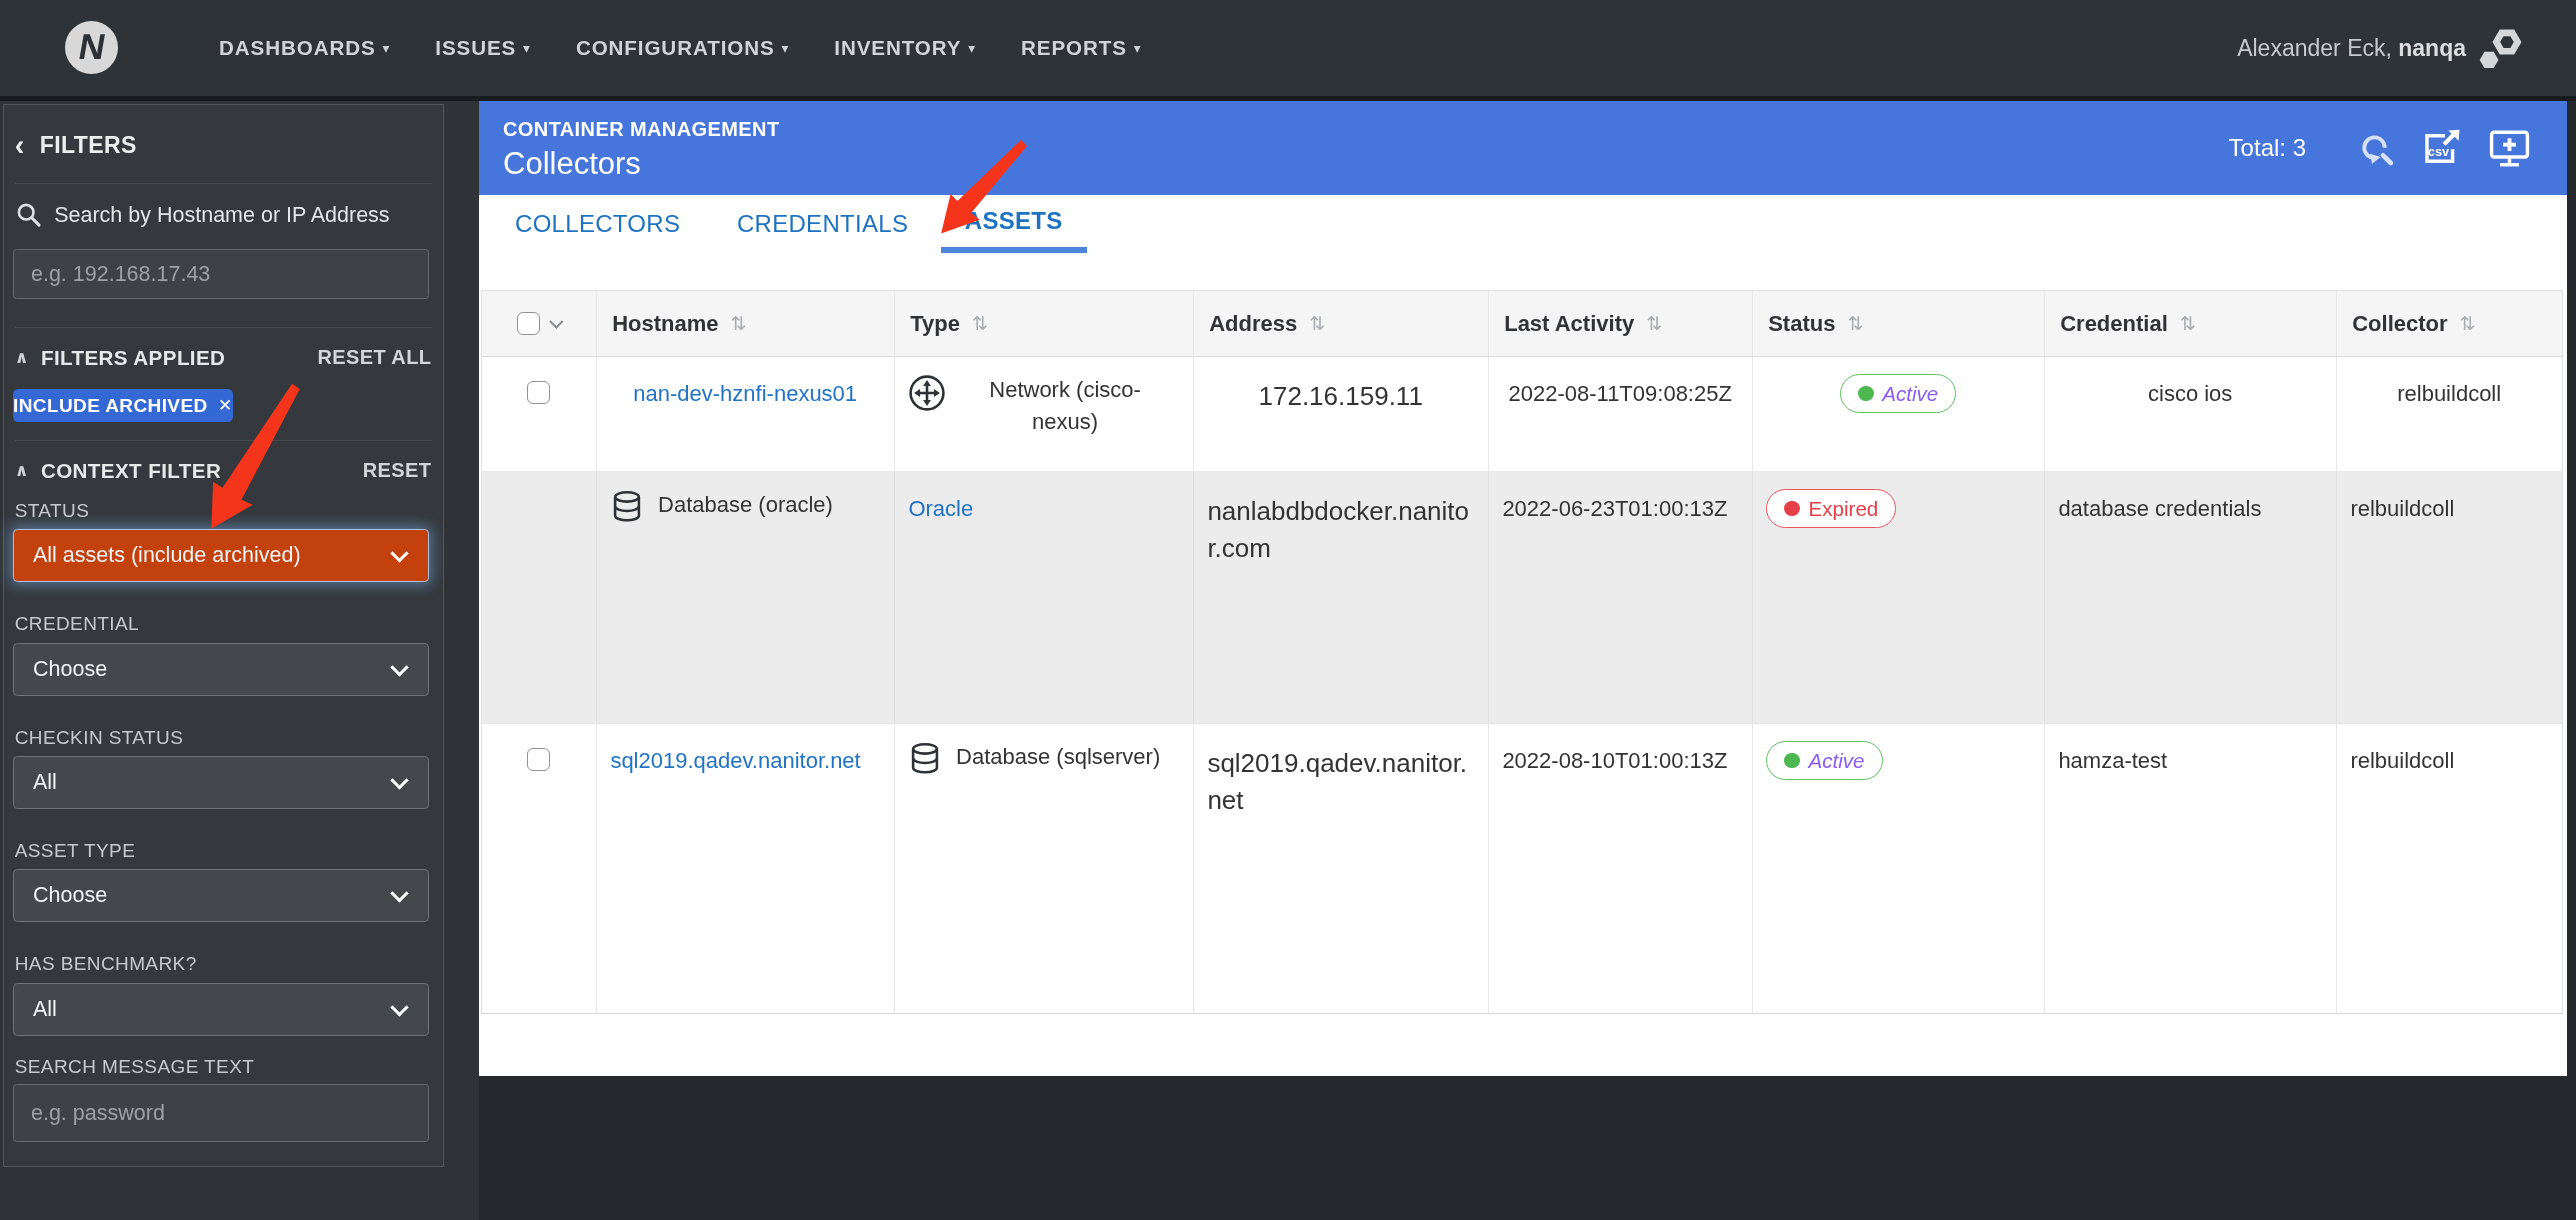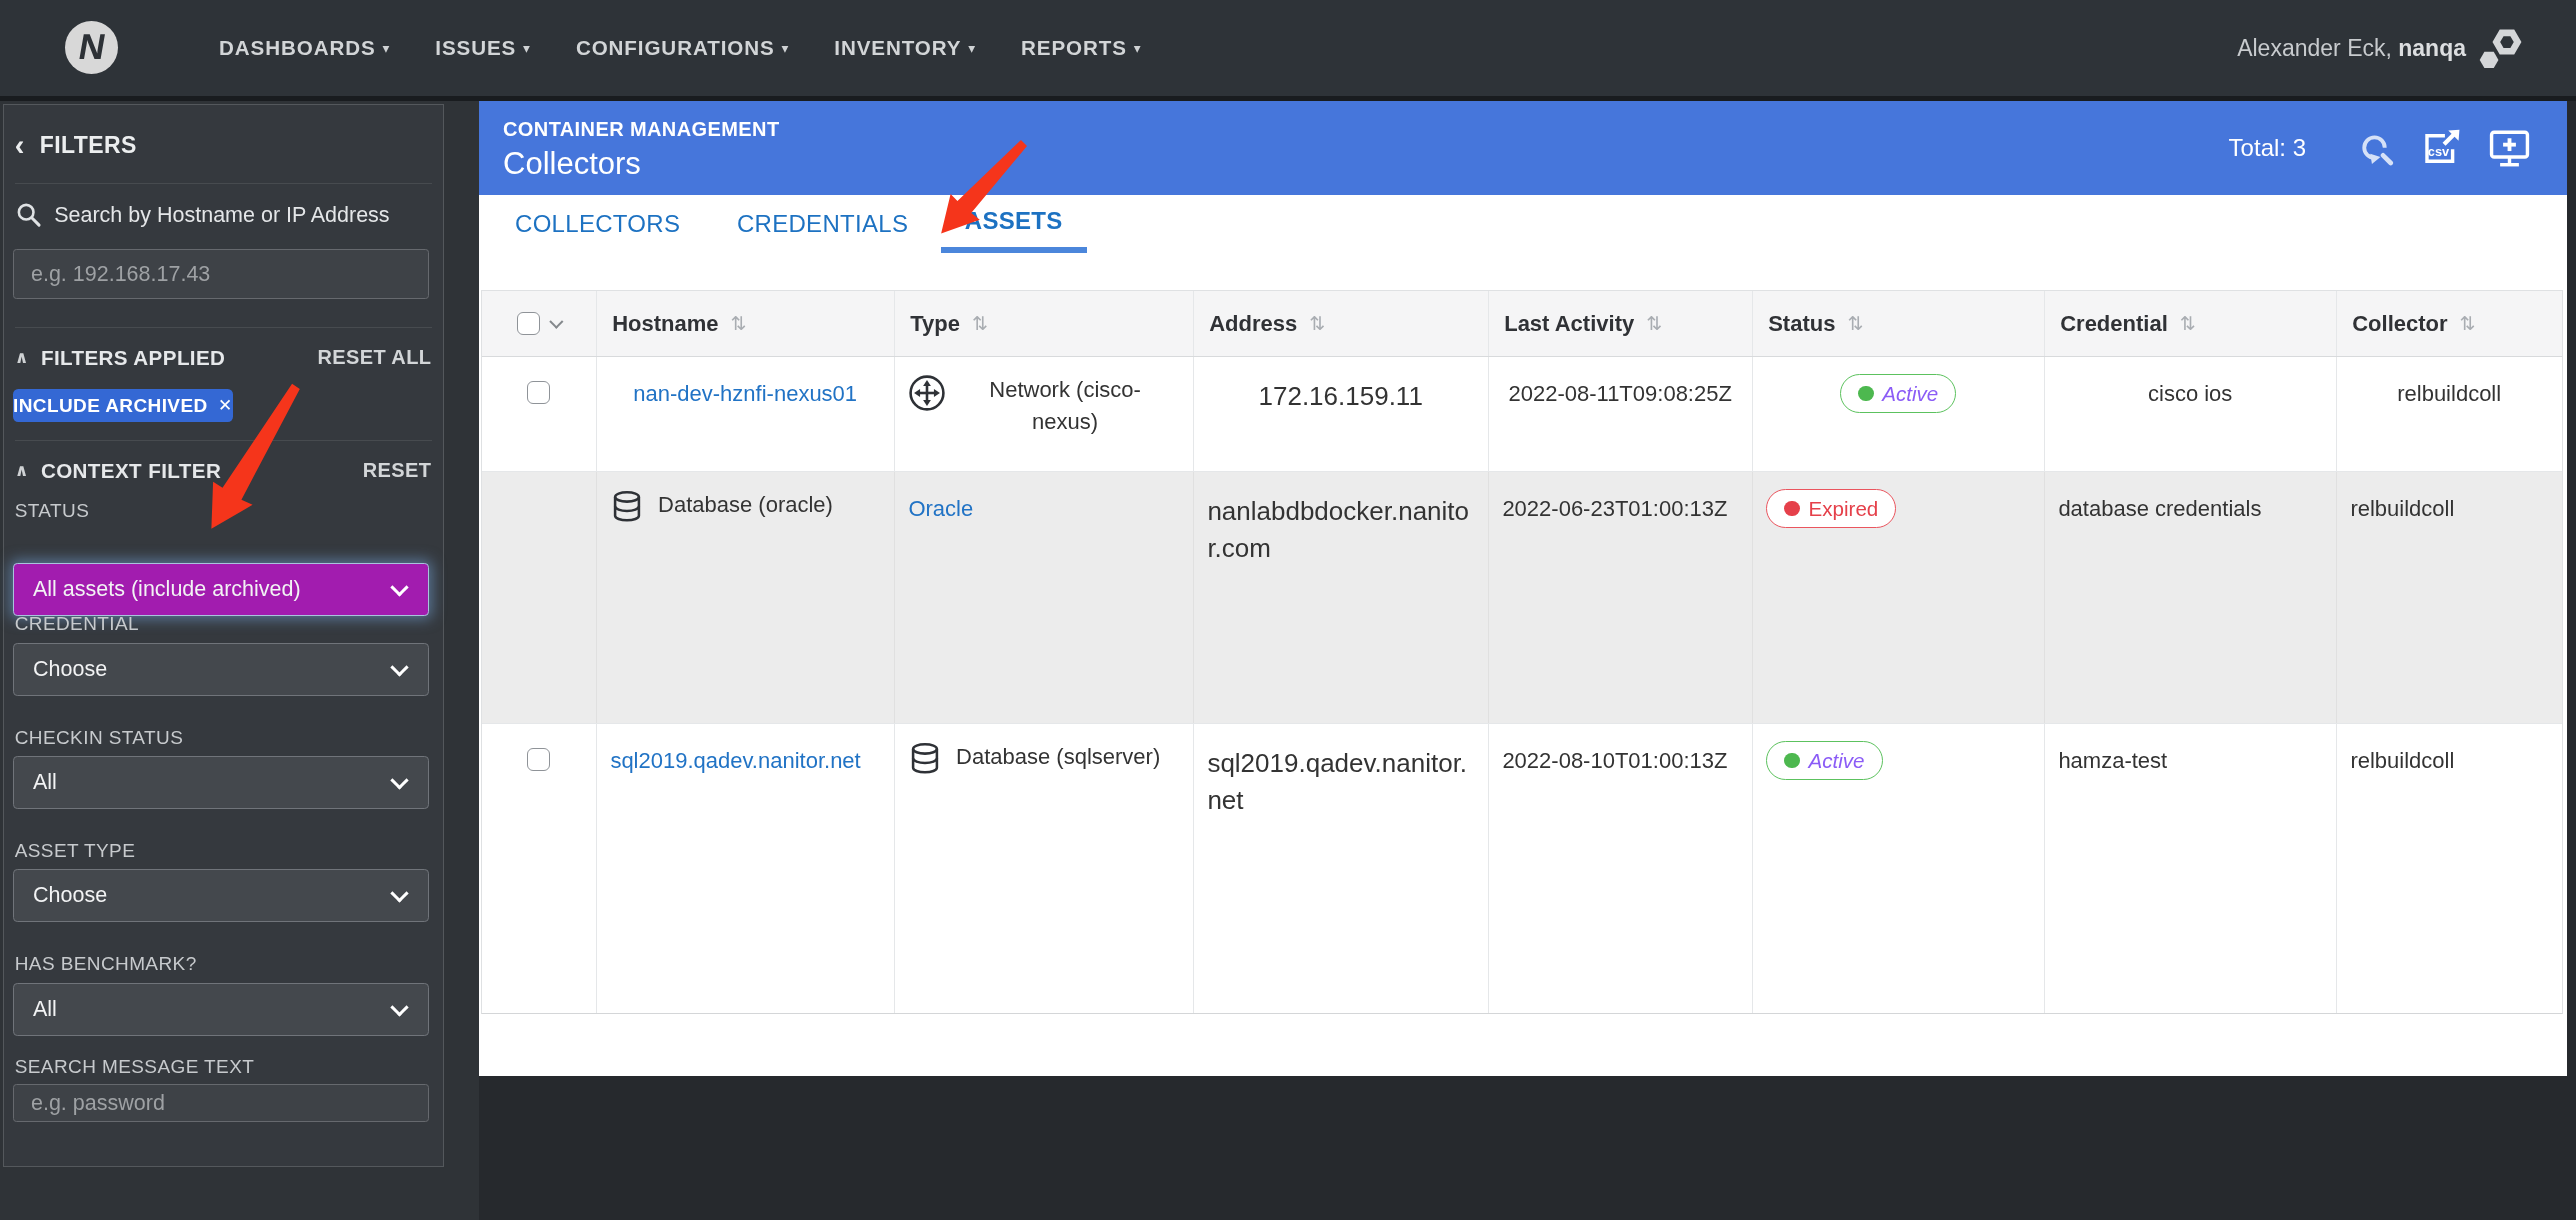--- a/index.html
+++ b/index.html
@@ -42,21 +42,21 @@
   .col-caret { font-style:normal; font-size:17px; color:#cfd2d4; }
   .reset { color:#d3d6d8; font-size:20px; font-weight:bold; cursor:pointer; letter-spacing:0.4px; }
   .chip { position:absolute; left:8.6px; height:33px; background:#3468d4; border-radius:5.2px;
           display:inline-flex; align-items:center; gap:10.3px; padding:0 0; color:#fff;
           font-size:19px; font-weight:bold; letter-spacing:0.4px; cursor:pointer; }
   .chip-x { font-size:17px; cursor:pointer; }
   .f-label { position:absolute; left:10.3px; color:#c7cacd; font-size:19px; letter-spacing:0.4px; }
   .f-select { position:absolute; left:8.6px; width:416px; height:53px; background:#44484d;
               border:1.3px solid #70747a; border-radius:4.3px; display:flex; align-items:center;
               padding:0 19px; color:#f2f3f4; font-size:21.5px; cursor:pointer; }
-  .f-select.hl { border-color:#a9c3dd; box-shadow:0 0 13.7px 2.6px rgba(125,180,240,.5); background:#a21caf;margin-top:34px; }
+  .f-select.hl { border-color:#a9c3dd; box-shadow:0 0 13.7px 2.6px rgba(125,180,240,.5); background:#c2410c; }
   .chev { position:absolute; right:22px; top:50%; width:13px; height:13px;
           border-right:3px solid #fff; border-bottom:3px solid #fff;
           transform:translateY(-70%) rotate(45deg); }
 
   
   .main { position:absolute; left:479px; top:101px; width:2088px; height:975px; background:#ffffff; }
   .bluebar { position:absolute; left:0; top:0; width:2088px; height:94px; background:#4676db; }
   .bc { position:absolute; left:24px; top:17px; color:#fff; font-size:20px; font-weight:bold; letter-spacing:0.4px; }
   .ttl { position:absolute; left:24px; top:45px; color:#fff; font-size:31px; }
   .hdr-right { position:absolute; right:36px; top:0; height:94px; display:flex; align-items:center; gap:26px; }
@@ -209,21 +209,21 @@
           <i class="chev"></i>
       </div>
 
       <div class="f-label" style="top:848px">HAS BENCHMARK?</div>
       <div class="f-select" style="top:878px">
         <span>All</span>
           <i class="chev"></i>
       </div>
 
       <div class="f-label" style="top:951px">SEARCH MESSAGE TEXT</div>
-      <input class="s-input" style="top: 979px; height: 38px;" placeholder="e.g. password">
+      <input class="s-input" style="top: 979px; height: 58px;" placeholder="e.g. password">
     </div>
   </aside>
 
   <main class="main">
     <div class="bluebar">
       <div class="bc">CONTAINER MANAGEMENT</div>
       <div class="ttl">Collectors</div>
       <div class="hdr-right">
         <span class="total">Total: 3</span>
         <svg class="hicon" style="opacity:.78" width="41" height="41" viewBox="0 0 48 48">

